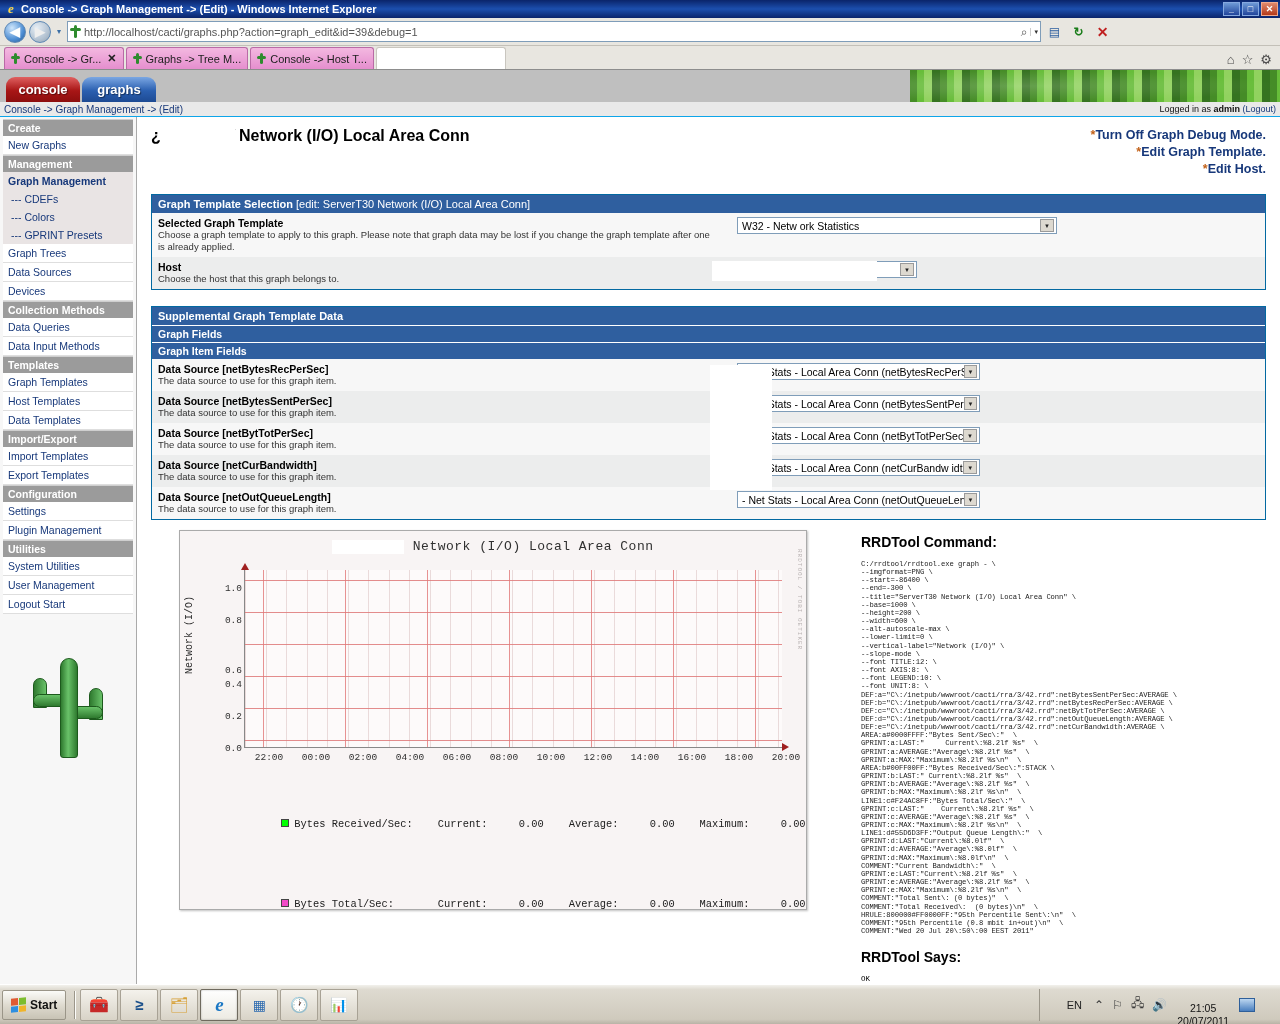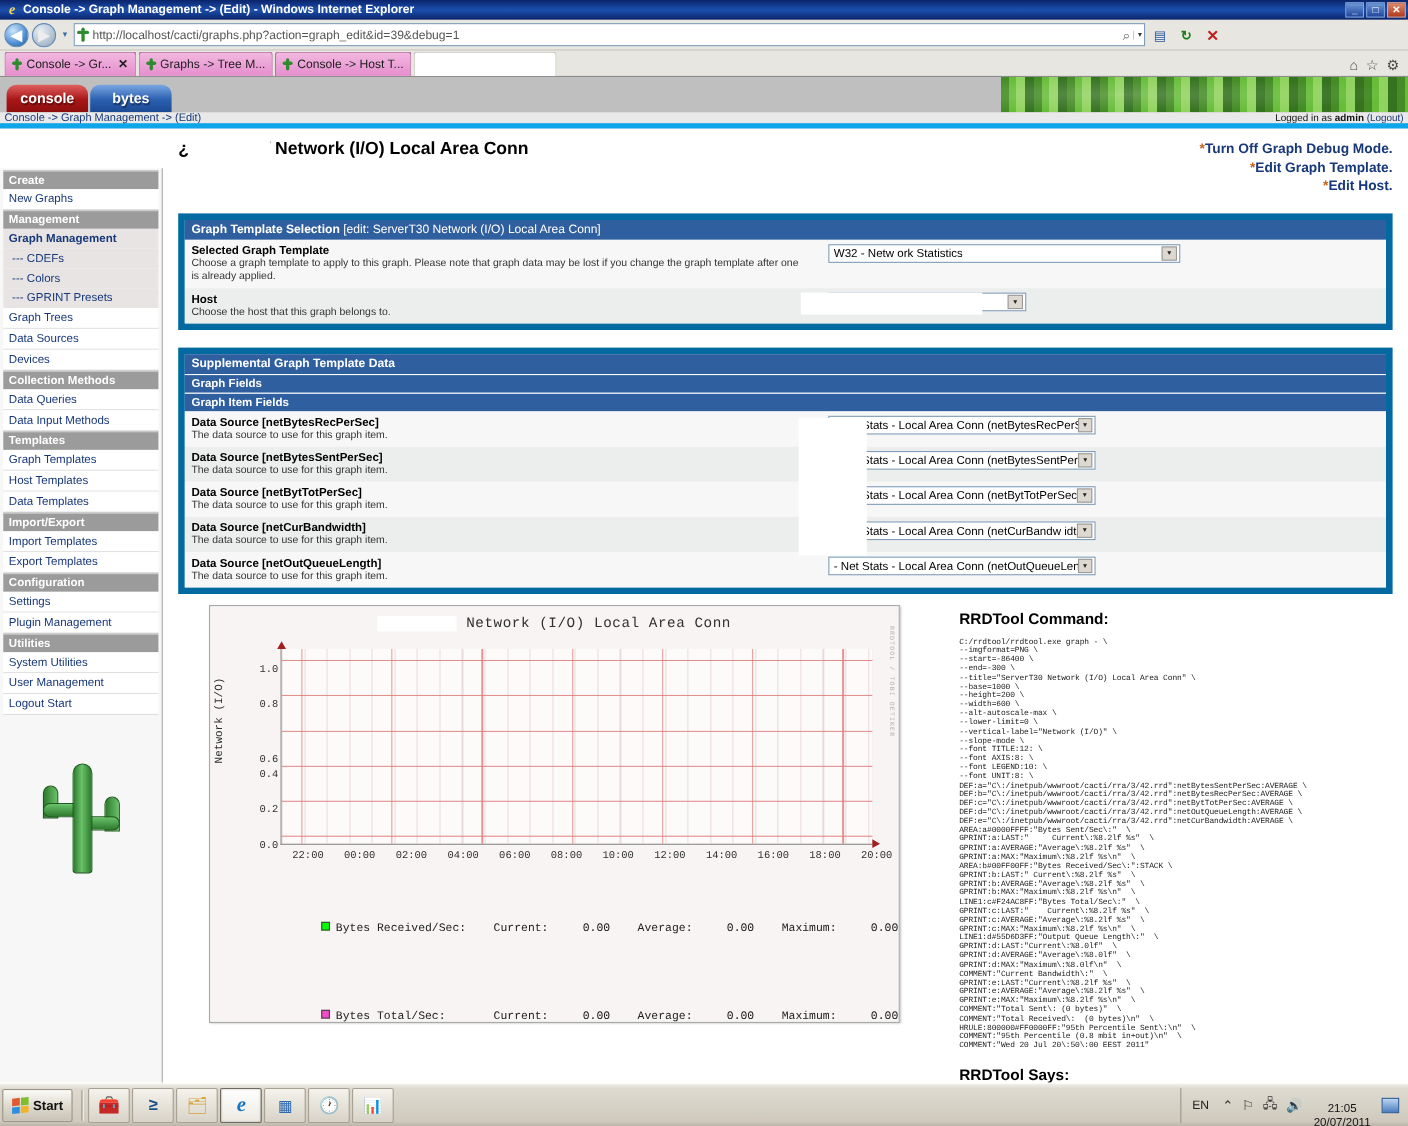--- a/index.html
+++ b/index.html
@@ -121,34 +121,33 @@
     color: #fff; font-weight: bold; font-size: 13px;
     display: flex; align-items: center; justify-content: center;
     font-family: "Liberation Sans", sans-serif;
     text-shadow: 1px 1px 1px rgba(0,0,0,.45);
   }
   .mtab.console { background: linear-gradient(to bottom,#e06060,#a81616 55%,#8d0e0e); }
   .mtab.graphs  { background: linear-gradient(to bottom,#7ba7e3,#2a5fb0 55%,#1d4a93); }
 
   
   .crumbbar {
-    height: 15px; background: #e9e9e9; border-bottom: 5px solid #0ea5e9;
+    height: 15px; background: #e9e9e9; border-bottom: 1px solid #0ea5e9;
     display: flex; align-items: center; justify-content: space-between;
     padding: 0 4px; font-size: 10px; color: #000;
   }
   .crumbbar a, .crumbbar .lnk { color: #17387a; text-decoration: none; }
   .crumbbar .rgt { font-size: 9px; color: #111; }
   .crumbbar .rgt b { font-weight: bold; }
 
   
   .page { display: flex; height: 880px; background: #fff; }
   .sidebar {
-    width: 148px; background: #f7f7f7; border-right: 1px solid #aaa;
+    width: 137px; background: #f7f7f7; border-right: 1px solid #aaa;
     padding: 2px 3px 0 3px;
-    margin-top: 36px;
   }
   .nav-hdr {
     background: #9b9b9b; color: #fff; font-weight: bold; font-size: 10.5px;
     padding: 2px 5px; border-top: 1px solid #cfcfcf;
   }
   .nav-item {
     font-size: 10.5px; color: #17387a; padding: 3px 5px;
     border-bottom: 1px solid #dedede; background: #fff;
   }
   .nav-item.sel { background: #e9e4e4; font-weight: bold; border-bottom: none;}
@@ -190,21 +189,21 @@
   }
   .headline .pfx { letter-spacing: 2px; }
   .redact-title {
     position: absolute; left: 14px; top: -3px; width: 70px; height: 22px; background: #fff;
   }
   .hdr-links { text-align: right; font-size: 12.5px; font-weight: bold; line-height: 17px; }
   .hdr-links a { color: #17387a; text-decoration: none; }
   .hdr-links .star { color: #c2621a; }
 
   
-  .ctable { margin: 16px 14px 0 14px; border: 6px solid #0369a1; }
+  .ctable { margin: 16px 14px 0 14px; border: 1px solid #0369a1; }
   .ctitle {
     background: #2f5f9f; color: #fff; font-size: 11px; font-weight: bold;
     padding: 3px 6px;
   }
   .ctitle .norm { font-weight: normal; }
   .subhdr {
     background: #2f5f9f; color: #fff; font-size: 10.5px; font-weight: bold;
     padding: 2px 6px; border-top: 1px solid #fff;
   }
   .frow { display: flex; align-items: flex-start; padding: 4px 6px; background: #f7f7f7; gap: 24px; }
@@ -312,21 +311,21 @@
   .tb-sep { width: 2px; height: 28px; border-left: 1px solid #9b968a; border-right: 1px solid #fcfcfa; margin: 0 4px;}
   .tbi {
     width: 38px; height: 32px; margin-right: 2px;
     background: linear-gradient(to bottom,#f4f2ec,#d8d3c7);
     border: 1px solid #a8a295; border-radius: 2px;
     display: flex; align-items: center; justify-content: center;
   }
   .tbi.active { border-color: #6f6a5e; background: linear-gradient(to bottom,#fff,#eceae2); box-shadow: inset 0 0 2px rgba(0,0,0,.3); }
   .tray {
     margin-left: auto; display: flex; align-items: center; gap: 8px;
-    height: 32px; padding: 0 6px;
+    height: 32px; padding: 0 23px;
     border-left: 1px solid #9b968a;
   }
   .tray .lang { font-size: 11px; color: #222; padding: 0 4px; }
   .tray .ico { font-size: 12px; color: #3a3a3a; }
   .clock { font-size: 10.5px; text-align: center; line-height: 13px; color: #111; padding: 0 2px; margin-top: 20px;}
   .showdesk { width: 16px; height: 14px; background: linear-gradient(to bottom,#bcd6f0,#4a7fbf); border:1px solid #2e5f9a;}
 </style>
 </head>
 <body>
 
@@ -375,21 +374,21 @@
     <span>⌂</span>
     <span>☆</span>
     <span>⚙</span>
   </div>
 </div>
 
 <div class="cacti-banner">
   <div class="banner-img"></div>
   <div class="maintabs">
     <div class="mtab console">console</div>
-    <div class="mtab graphs">bytes</div>
+    <div class="mtab graphs">graphs</div>
   </div>
 </div>
 
 <div class="crumbbar">
   <span class="lnk">Console -&gt; Graph Management -&gt; (Edit)</span>
   <span class="rgt">
     <span>Logged in as </span><b>admin</b>
     <span style="color:#17387a">(Logout)</span>
   </span>
 </div>

